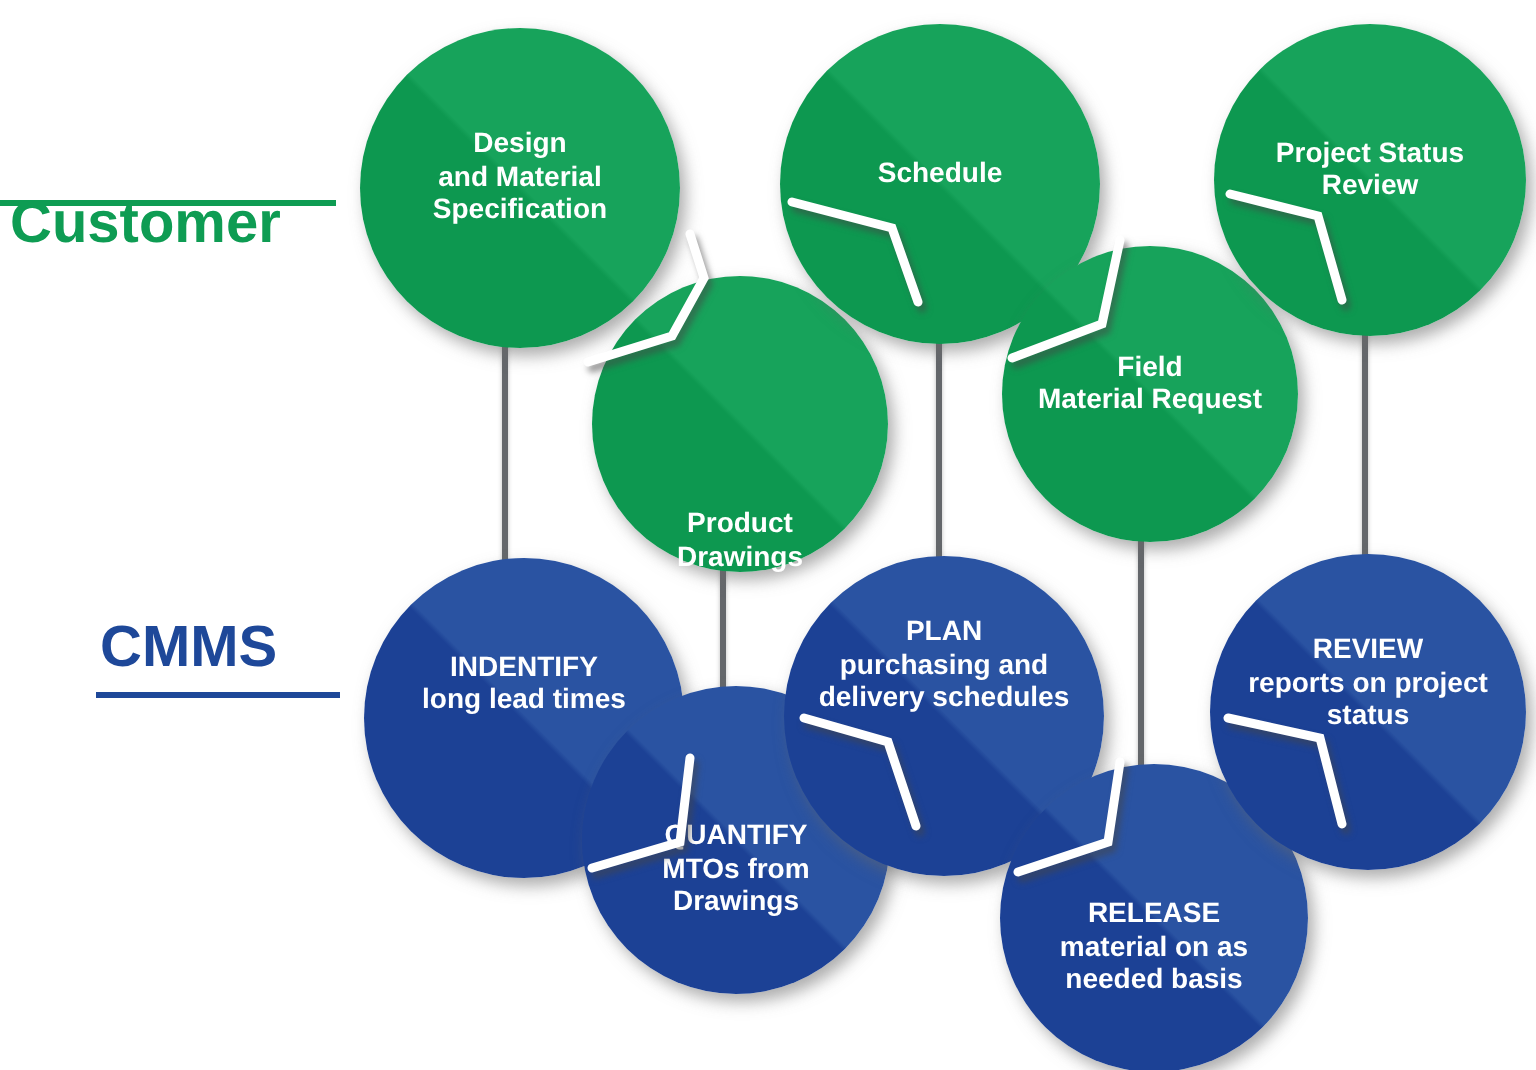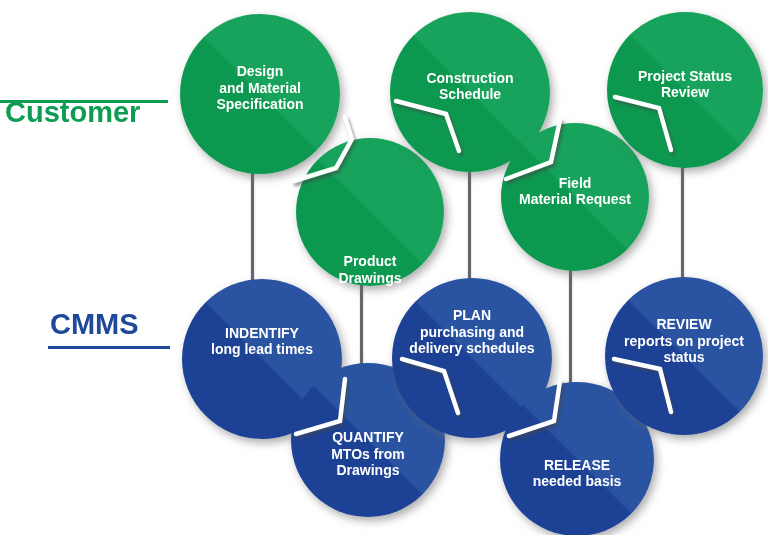--- a/index.html
+++ b/index.html
@@ -68,21 +68,20 @@
 
   <div class="circle green" style="left:296px; top:138px; width:148px; height:148px;align-items:flex-end;">
     <div class="txt">
       <div>Product</div>
       <div>Drawings</div>
     </div>
   </div>
 
   <div class="circle green" style="left:390px; top:12px; width:160px; height:160px;">
     <div class="txt" style="--ty:-6px">
-      <div>Construction</div>
       <div>Schedule</div>
     </div>
   </div>
 
   <div class="circle green" style="left:501px; top:123px; width:148px; height:148px;text-align:center;">
     <div class="txt" style="--ty:-6px">
       <div>Field</div>
       <div>Material Request</div>
     </div>
   </div>
@@ -94,39 +93,40 @@
     </div>
   </div>
 
   <div class="circle blue" style="left:182px; top:279px; width:160px; height:160px;">
     <div class="txt" style="--ty:-18px">
       <div>INDENTIFY</div>
       <div>long lead times</div>
     </div>
   </div>
 
-  <div class="circle blue" style="left:291px; top:363px; width:154px; height:154px;">
+  <div class="circle blue" style="left:291px; top:343px; width:154px; height:154px;">
     <div class="txt" style="--ty:14px">
       <div>QUANTIFY</div>
       <div>MTOs from</div>
       <div>Drawings</div>
     </div>
   </div>
 
   <div class="circle blue" style="left:392px; top:278px; width:160px; height:160px;">
     <div class="txt" style="--ty:-26px">
       <div>PLAN</div>
       <div>purchasing and</div>
       <div>delivery schedules</div>
     </div>
   </div>
 
   <div class="circle blue" style="left:500px; top:382px; width:154px; height:154px;">
     <div class="txt" style="--ty:14px">
       <div>RELEASE</div>
+      <div>material on as</div>
       <div>needed basis</div>
     </div>
   </div>
 
   <div class="circle blue" style="left:605px; top:277px; width:158px; height:158px;">
     <div class="txt" style="--ty:-15px">
       <div>REVIEW</div>
       <div>reports on project</div>
       <div>status</div>
     </div>

